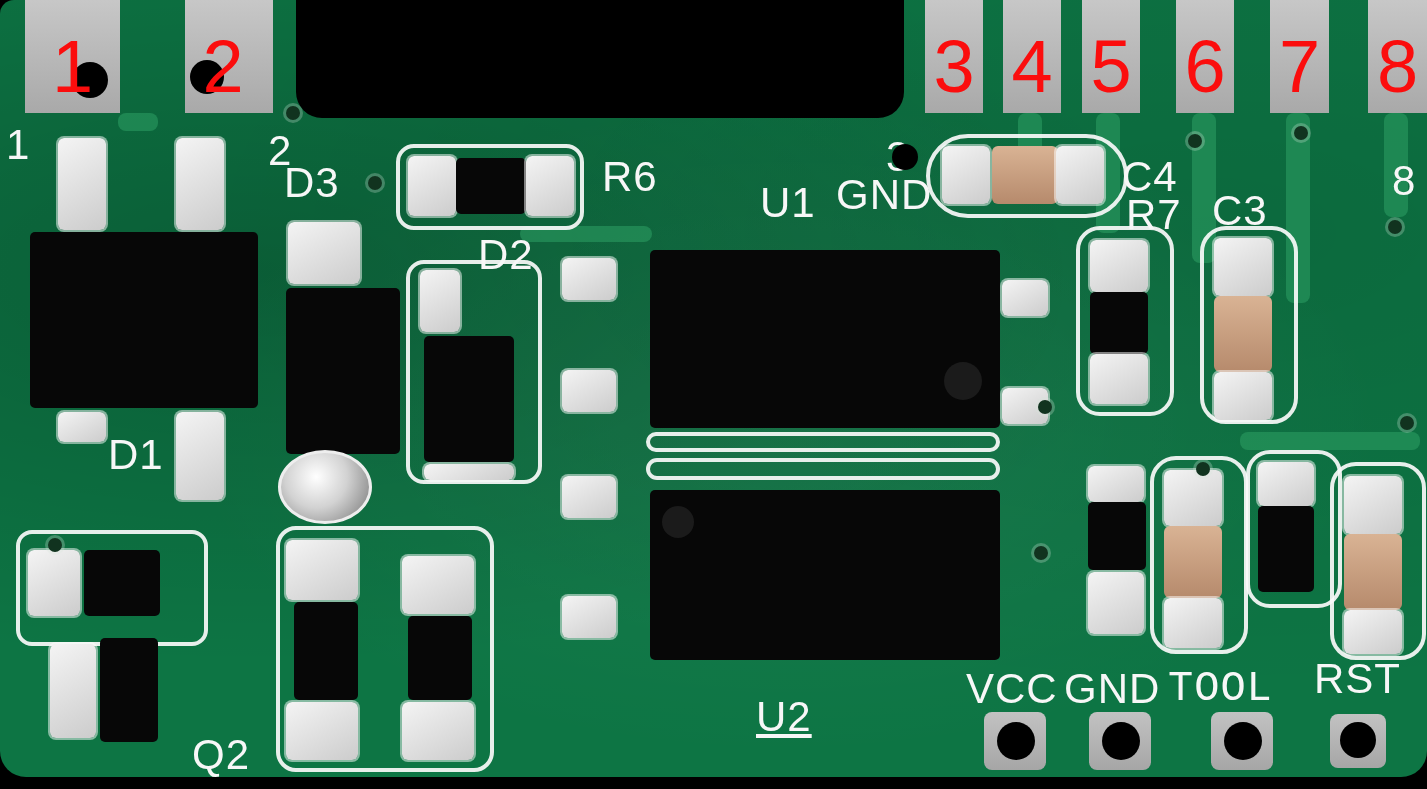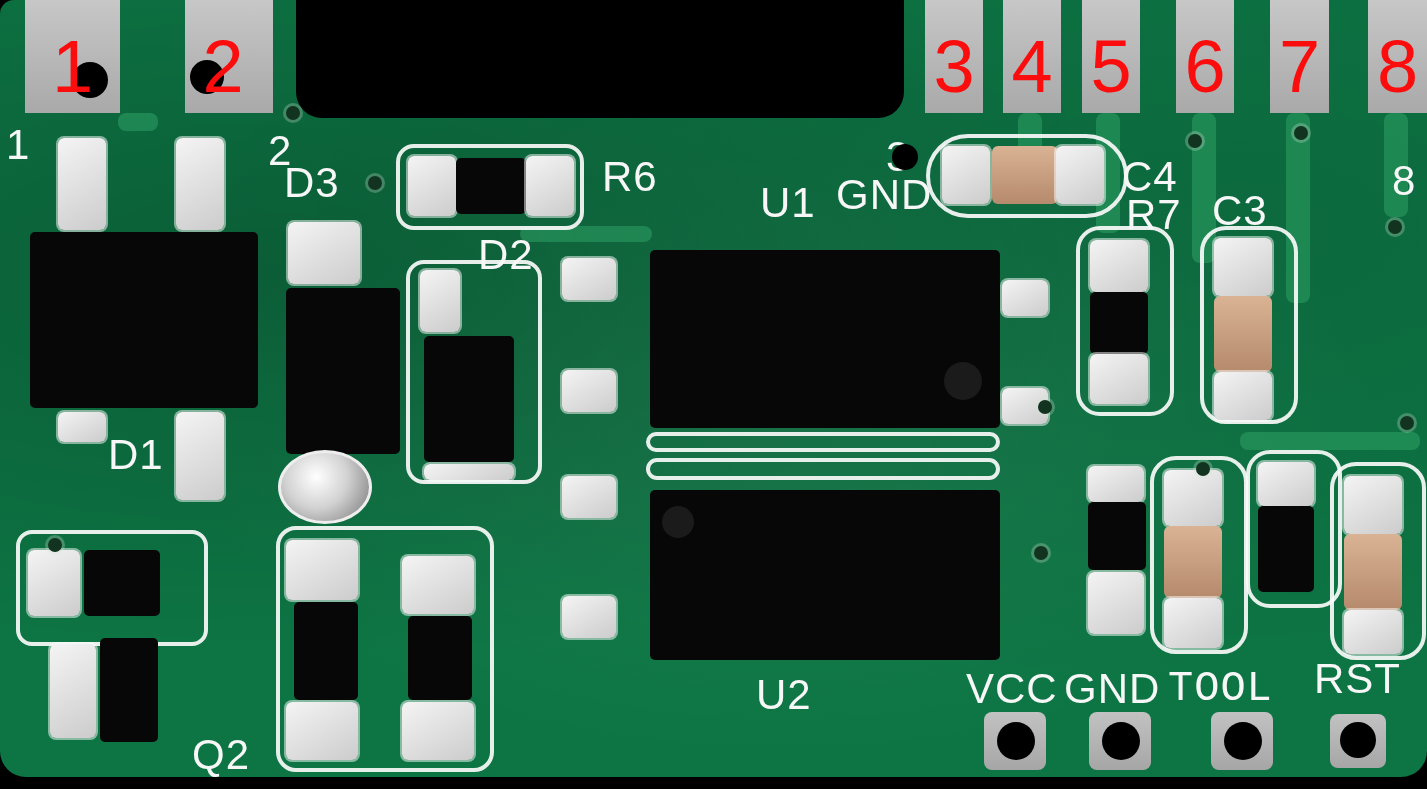--- a/index.html
+++ b/index.html
@@ -121,21 +121,21 @@
   <div class="bar" style="left:646px;top:432px;width:354px;height:20px;"></div>
   <div class="bar" style="left:646px;top:458px;width:354px;height:22px;"></div>
   <div class="comp-label" style="left:760px;top:182px;">U1</div>
   <div class="comp-label" style="left:836px;top:174px;">GND</div>
   <div class="hole" style="left:892px;top:144px;width:26px;height:26px;"></div>
 
   <div class="pad" style="left:562px;top:476px;width:54px;height:42px;"></div>
   <div class="pad" style="left:562px;top:596px;width:54px;height:42px;"></div>
   <div class="chip" style="left:650px;top:490px;width:350px;height:170px;"></div>
   <div class="dot" style="left:662px;top:506px;width:32px;height:32px;"></div>
-  <div class="comp-label" style="left:756px;top:674px;">U2</div>
+  <div class="comp-label" style="left:756px;top:696px;text-decoration:underline;">U2</div>
 
   <div class="outline" style="left:926px;top:134px;width:202px;height:84px;border-radius:42px;"></div>
   <div class="pad" style="left:942px;top:146px;width:48px;height:58px;"></div>
   <div class="tan" style="left:992px;top:146px;width:66px;height:58px;"></div>
   <div class="pad" style="left:1056px;top:146px;width:48px;height:58px;"></div>
   <div class="comp-label" style="left:1122px;top:156px;">C4</div>
 
   <div class="outline" style="left:1076px;top:226px;width:98px;height:190px;border-radius:24px;"></div>
   <div class="pad" style="left:1090px;top:240px;width:58px;height:52px;"></div>
   <div class="chip" style="left:1090px;top:292px;width:58px;height:62px;"></div>

